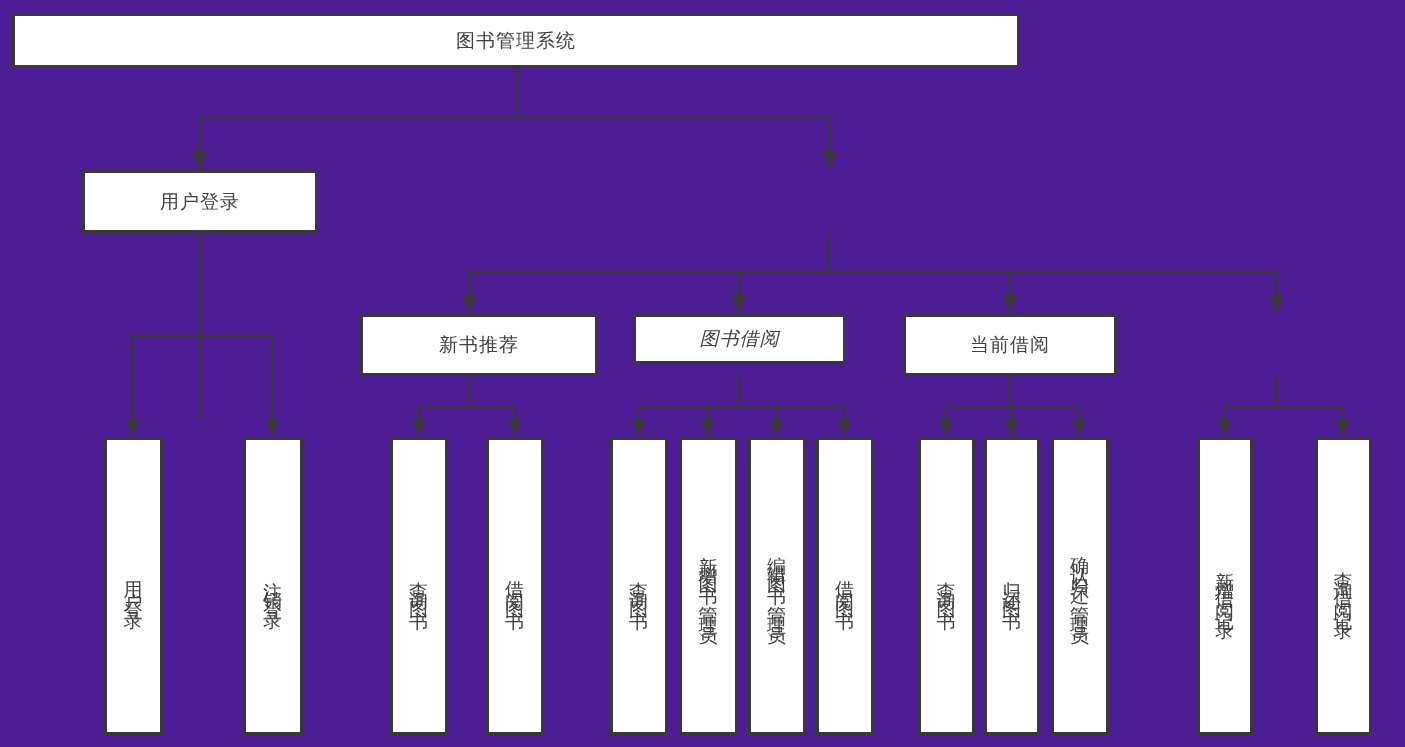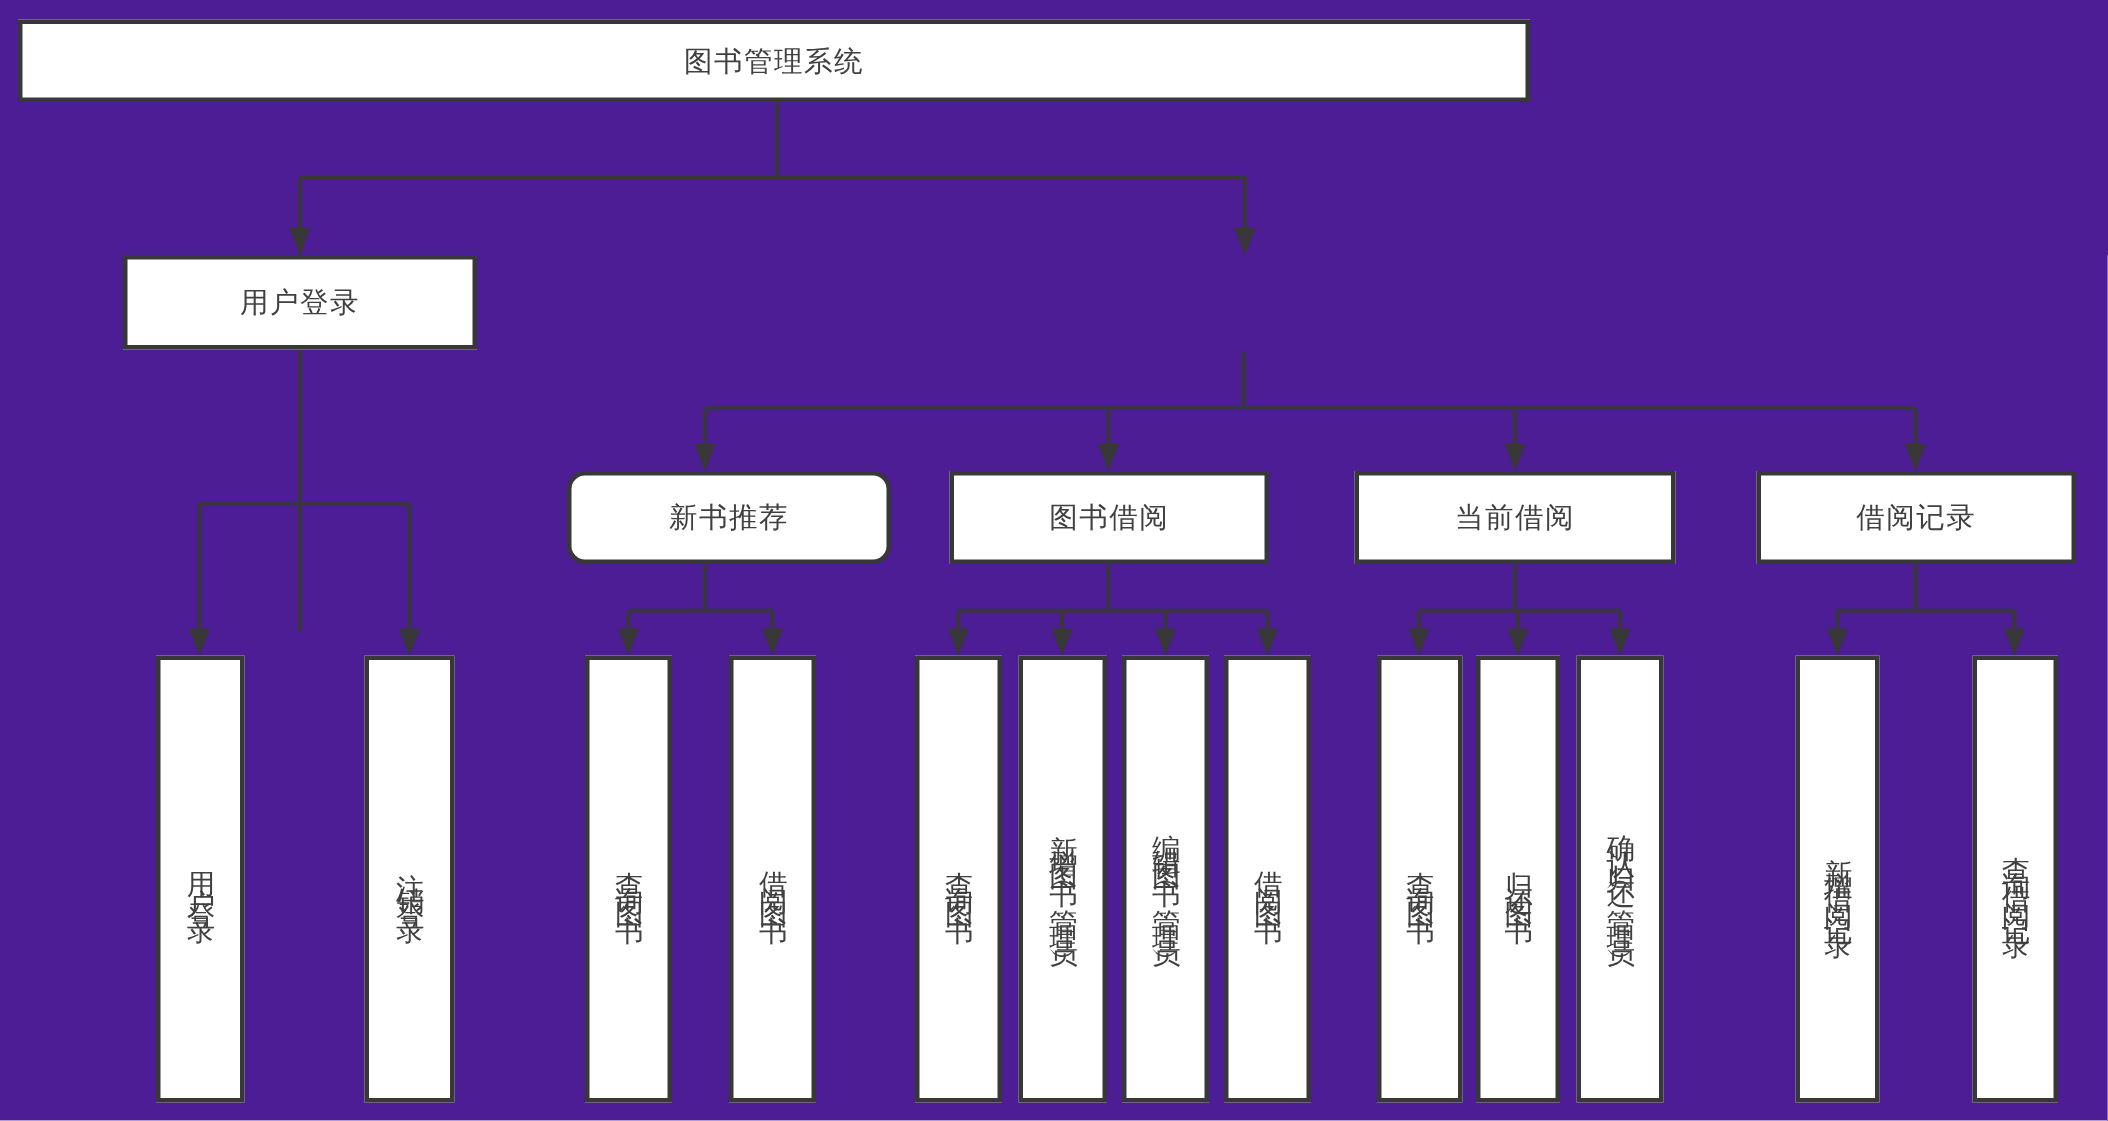--- a/index.html
+++ b/index.html
@@ -117,31 +117,28 @@
   </svg>
 
   <div class="hbox" style="left:12px; top:13px; width:1008px; height:55px;">
     <span class="lbl">图书管理系统</span>
   </div>
 
   <div class="hbox" style="left:82px; top:170px; width:236px; height:63px;">
     <span class="lbl">用户登录</span>
   </div>
 
-  <div class="hbox" style="left:378px; top:314px; width:216px; height:62px;border-radius:12px;">
+  <div class="hbox" style="left:360px; top:314px; width:238px; height:62px;">
     <span class="lbl">新书推荐</span>
   </div>
-  <div class="hbox" style="left:633px; top:314px; width:213px; height:62px;">
+  <div class="hbox" style="left:633px; top:314px; width:213px; height:50px;font-style:italic;">
     <span class="lbl">图书借阅</span>
   </div>
   <div class="hbox" style="left:903px; top:314px; width:214px; height:62px;">
     <span class="lbl">当前借阅</span>
-  </div>
-  <div class="hbox" style="left:1171px; top:314px; width:213px; height:62px;">
-    <span class="lbl">借阅记录</span>
   </div>
 
   <div class="leaf" style="left:104px; width:59px;">
     <span class="lbl">用户登录</span>
   </div>
   <div class="leaf" style="left:243px; width:60px;">
     <span class="lbl">注销登录</span>
   </div>
 
   <div class="leaf" style="left:390px; width:58px;">

